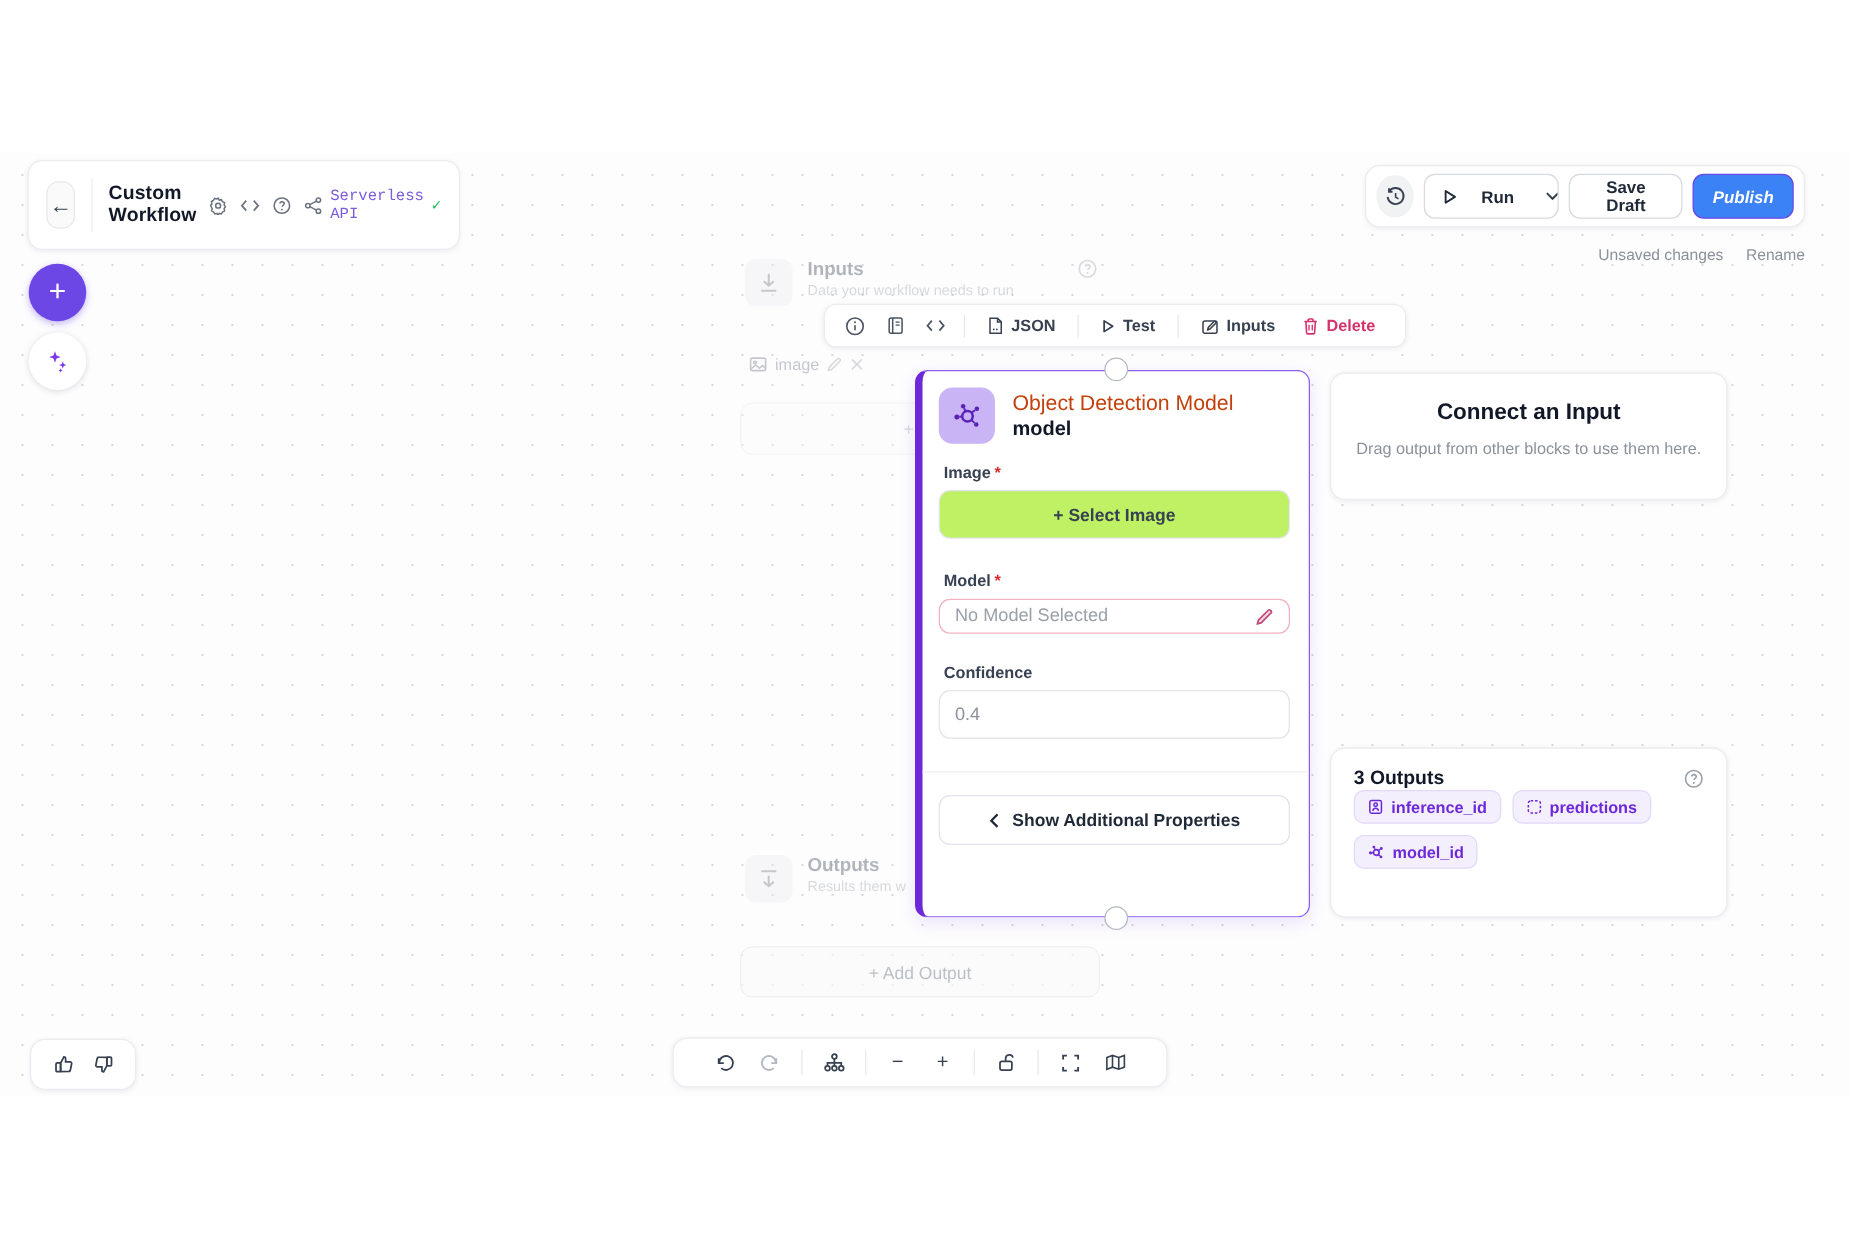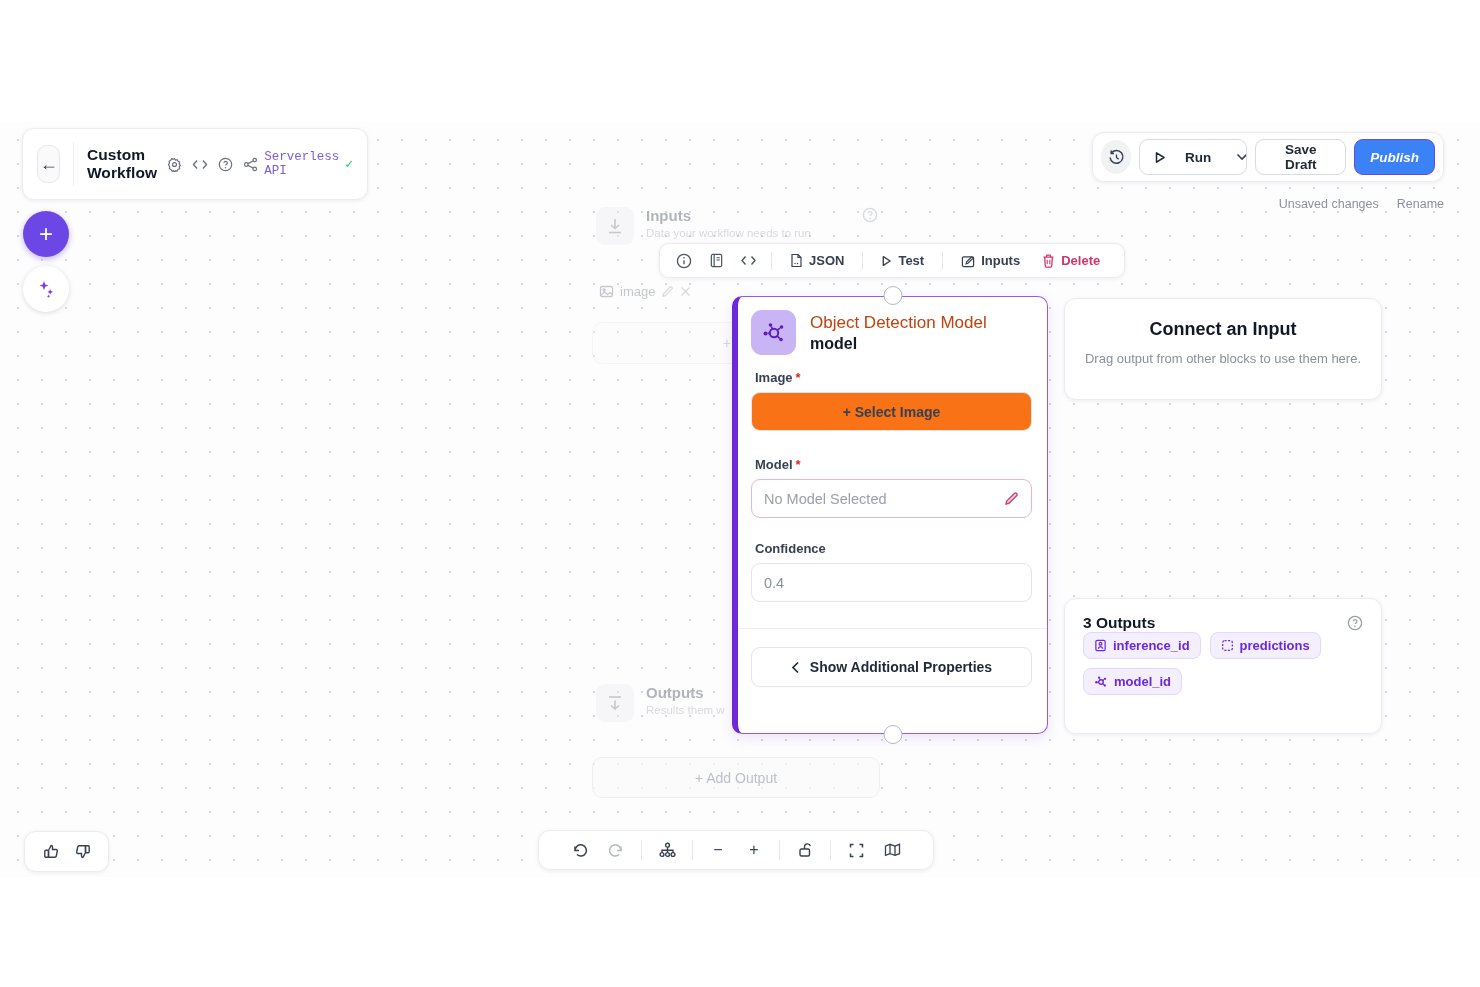--- a/index.html
+++ b/index.html
@@ -63,22 +63,22 @@
     box-shadow:0 4px 14px rgba(109,40,217,.12); padding:13px 15px 0 13px; }
   .handle { position:absolute; width:19px; height:19px; background:#fff; border:1.5px solid #b3b9c2; border-radius:50%; left:50%; transform:translateX(-50%); }
   .handle-top { top:-11px; }
   .handle-bottom { bottom:-11px; }
   .mb-head { display:flex; gap:14px; align-items:center; }
   .mb-icon { width:45px; height:45px; border-radius:11px; background:#c9b4f5; display:flex; align-items:center; justify-content:center; }
   .mb-type { font-size:17px; color:#c2410c; }
   .mb-name { font-size:16px; font-weight:bold; color:#111827; margin-top:2px; }
   .field-label { font-size:13px; font-weight:bold; color:#374151; margin:15px 0 7px 4px; }
   .req { color:#dc2626; margin-left:3px; }
-  .select-image-btn { width:100%; height:39px; border:1px solid #e2e4e9; border-radius:9px; background:#f97316; display:flex; align-items:center; justify-content:center; font-size:14px; font-weight:bold; color:#374151; cursor:pointer; }
-  .model-field { width:100%; height:39px; border:1px solid #f0b3c2; border-radius:9px; background:#fff; display:flex; align-items:center; padding:0 12px; cursor:pointer; }
+  .select-image-btn { width:100%; height:39px; border:1px solid #e2e4e9; border-radius:9px; background:#bef264; display:flex; align-items:center; justify-content:center; font-size:14px; font-weight:bold; color:#374151; cursor:pointer; }
+  .model-field { width:100%; height:28px; border:1px solid #f0b3c2; border-radius:9px; background:#fff; display:flex; align-items:center; padding:0 12px; cursor:pointer; }
   .model-field input { border:none; outline:none; flex:1; font-size:14.5px; font-family:"Liberation Sans", sans-serif; color:#374151; background:transparent; }
   .model-field input::placeholder { color:#9aa0a8; }
   .conf-field { width:100%; height:39px; border:1px solid #e2e4e9; border-radius:9px; background:#fff; display:flex; align-items:center; padding:0 12px; }
   .conf-field input { border:none; outline:none; flex:1; font-size:14.5px; font-family:"Liberation Sans", sans-serif; color:#8b919a; background:transparent; }
   .mb-divider { height:1px; background:#eef0f2; margin:26px -15px 0 -13px; }
   .show-props-btn { margin-top:18px; width:100%; height:40px; border:1px solid #e2e4e9; border-radius:9px; background:#fff; display:flex; align-items:center; justify-content:center; gap:10px; font-size:14px; font-weight:bold; color:#1f2937; cursor:pointer; }
 
   
   .connect-card { position:absolute; left:1064px; top:298px; width:318px; height:102px; padding:20px 18px; text-align:center; }
   .connect-title { font-size:18px; font-weight:bold; color:#111827; }

